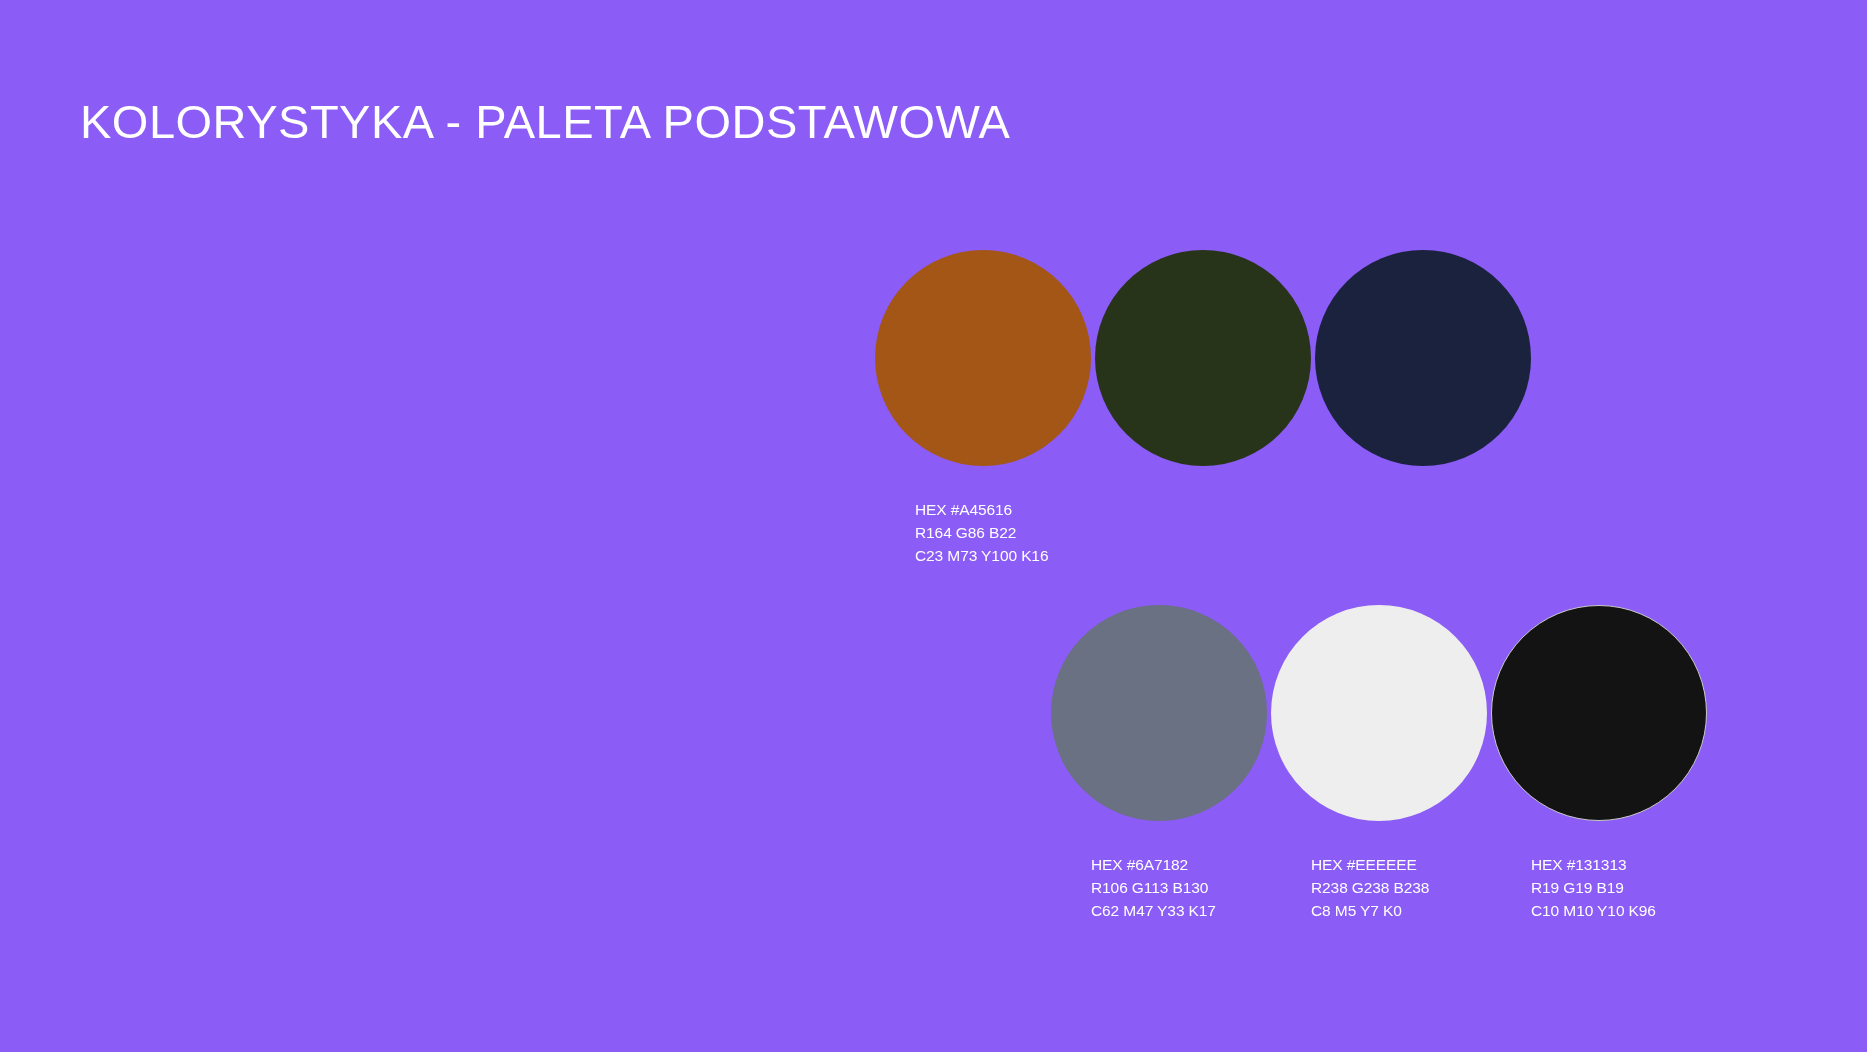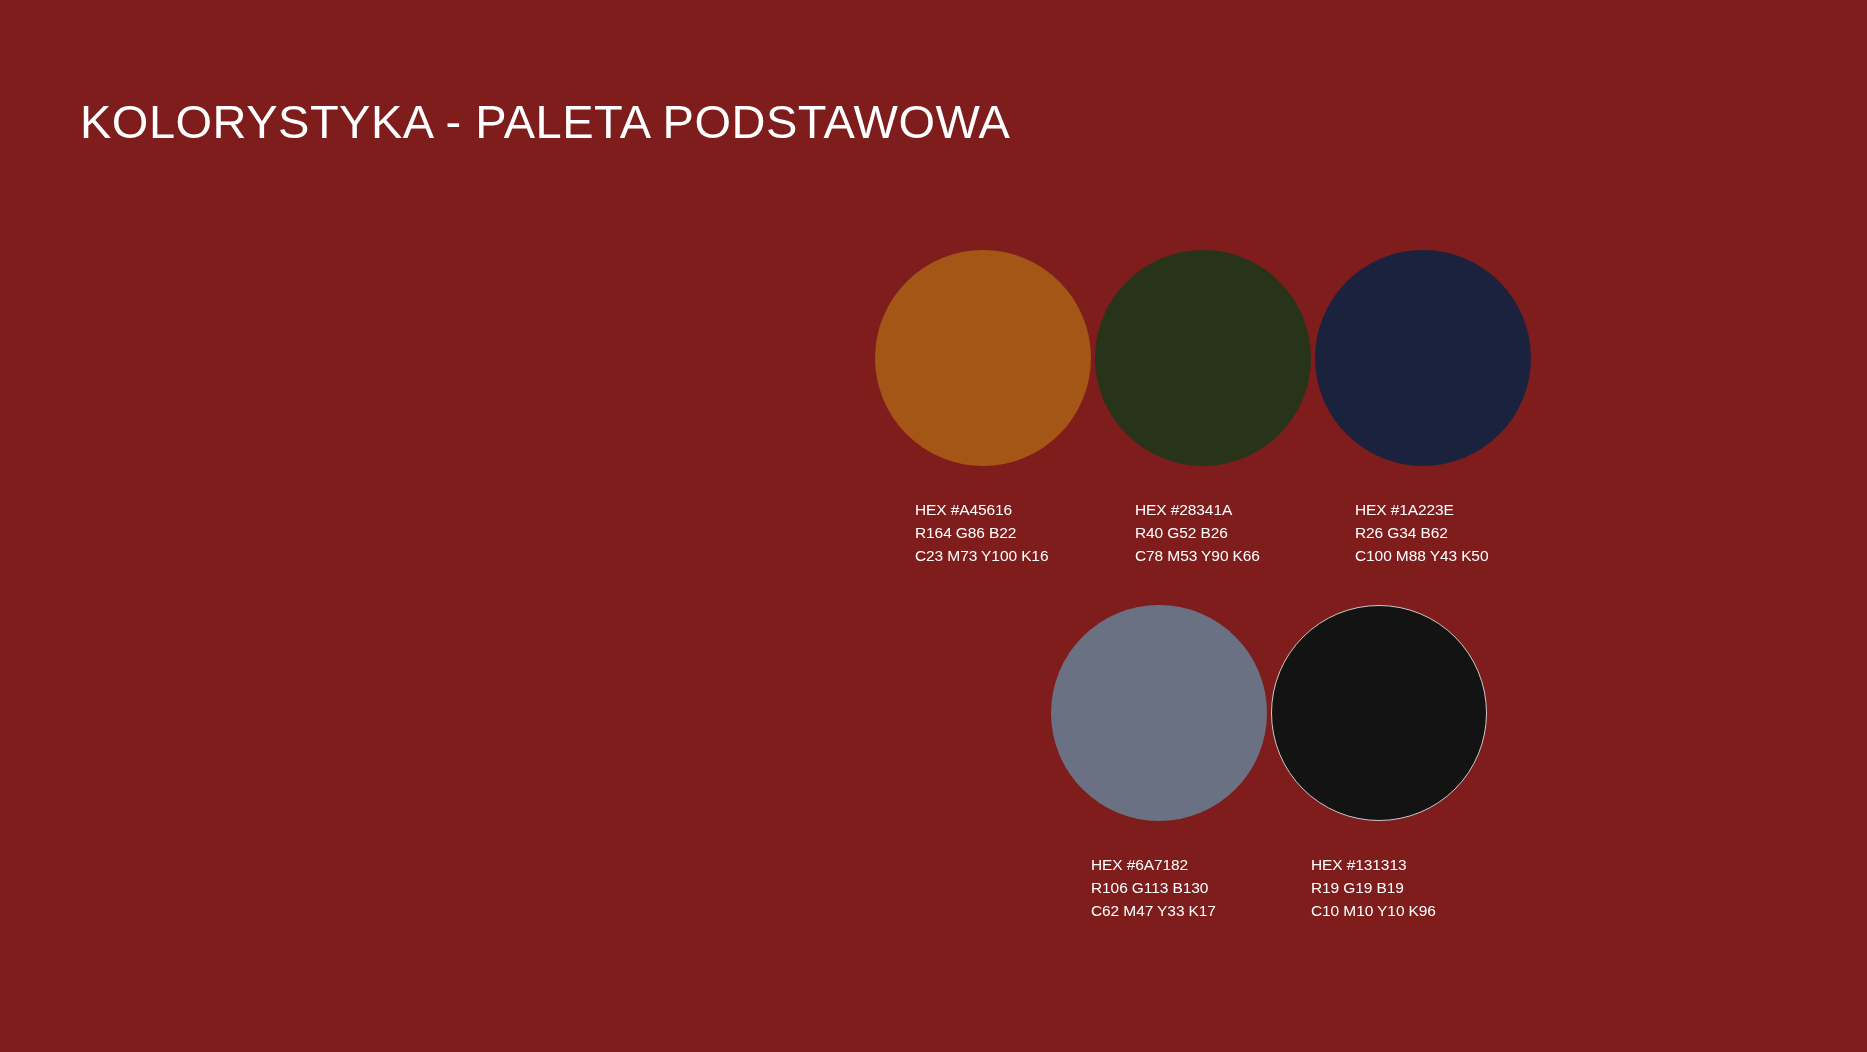--- a/index.html
+++ b/index.html
@@ -12,21 +12,21 @@
     height: 1052px;
     overflow: hidden;
     font-family: "Liberation Sans", sans-serif;
     -webkit-font-smoothing: antialiased;
   }
 
   #canvas {
     position: relative;
     width: 1867px;
     height: 1052px;
-    background: #7f1d1d;
+    background: #8b5cf6;
   }
 
   
   #page-title {
     position: absolute;
     left: 80px;
     top: 66px;
     font-size: 47px;
     font-weight: 400;
     letter-spacing: 0.5px;
@@ -98,43 +98,41 @@
       <div class="swatch">
         <div class="swatch-circle" style="background: rgb(164, 86, 22);"></div>
         <div class="swatch-info">
           <span class="line">HEX #A45616</span>
           <span class="line">R164 G86 B22</span>
           <span class="line">C23 M73 Y100 K16</span>
         </div>
       </div>
       <div class="swatch">
         <div class="swatch-circle" style="background: rgb(40, 52, 26);"></div>
-        <div class="swatch-info">
-          <span class="line">HEX #28341A</span>
-          <span class="line">R40 G52 B26</span>
-          <span class="line">C78 M53 Y90 K66</span>
-        </div>
       </div>
       <div class="swatch">
         <div class="swatch-circle" style="background: rgb(26, 34, 62);"></div>
-        <div class="swatch-info">
-          <span class="line">HEX #1A223E</span>
-          <span class="line">R26 G34 B62</span>
-          <span class="line">C100 M88 Y43 K50</span>
-        </div>
       </div>
     </div>
 
   <div class="swatch-row" id="swatch-row-neutral">
       <div class="swatch">
         <div class="swatch-circle" style="background: rgb(106, 113, 130);"></div>
         <div class="swatch-info">
           <span class="line">HEX #6A7182</span>
           <span class="line">R106 G113 B130</span>
           <span class="line">C62 M47 Y33 K17</span>
+        </div>
+      </div>
+      <div class="swatch">
+        <div class="swatch-circle" style="background: rgb(238, 238, 238);"></div>
+        <div class="swatch-info">
+          <span class="line">HEX #EEEEEE</span>
+          <span class="line">R238 G238 B238</span>
+          <span class="line">C8 M5 Y7 K0</span>
         </div>
       </div>
       <div class="swatch">
         <div class="swatch-circle outlined" style="background: rgb(19, 19, 19); border-color: rgb(201, 201, 201);"></div>
         <div class="swatch-info">
           <span class="line">HEX #131313</span>
           <span class="line">R19 G19 B19</span>
           <span class="line">C10 M10 Y10 K96</span>
         </div>
       </div>

